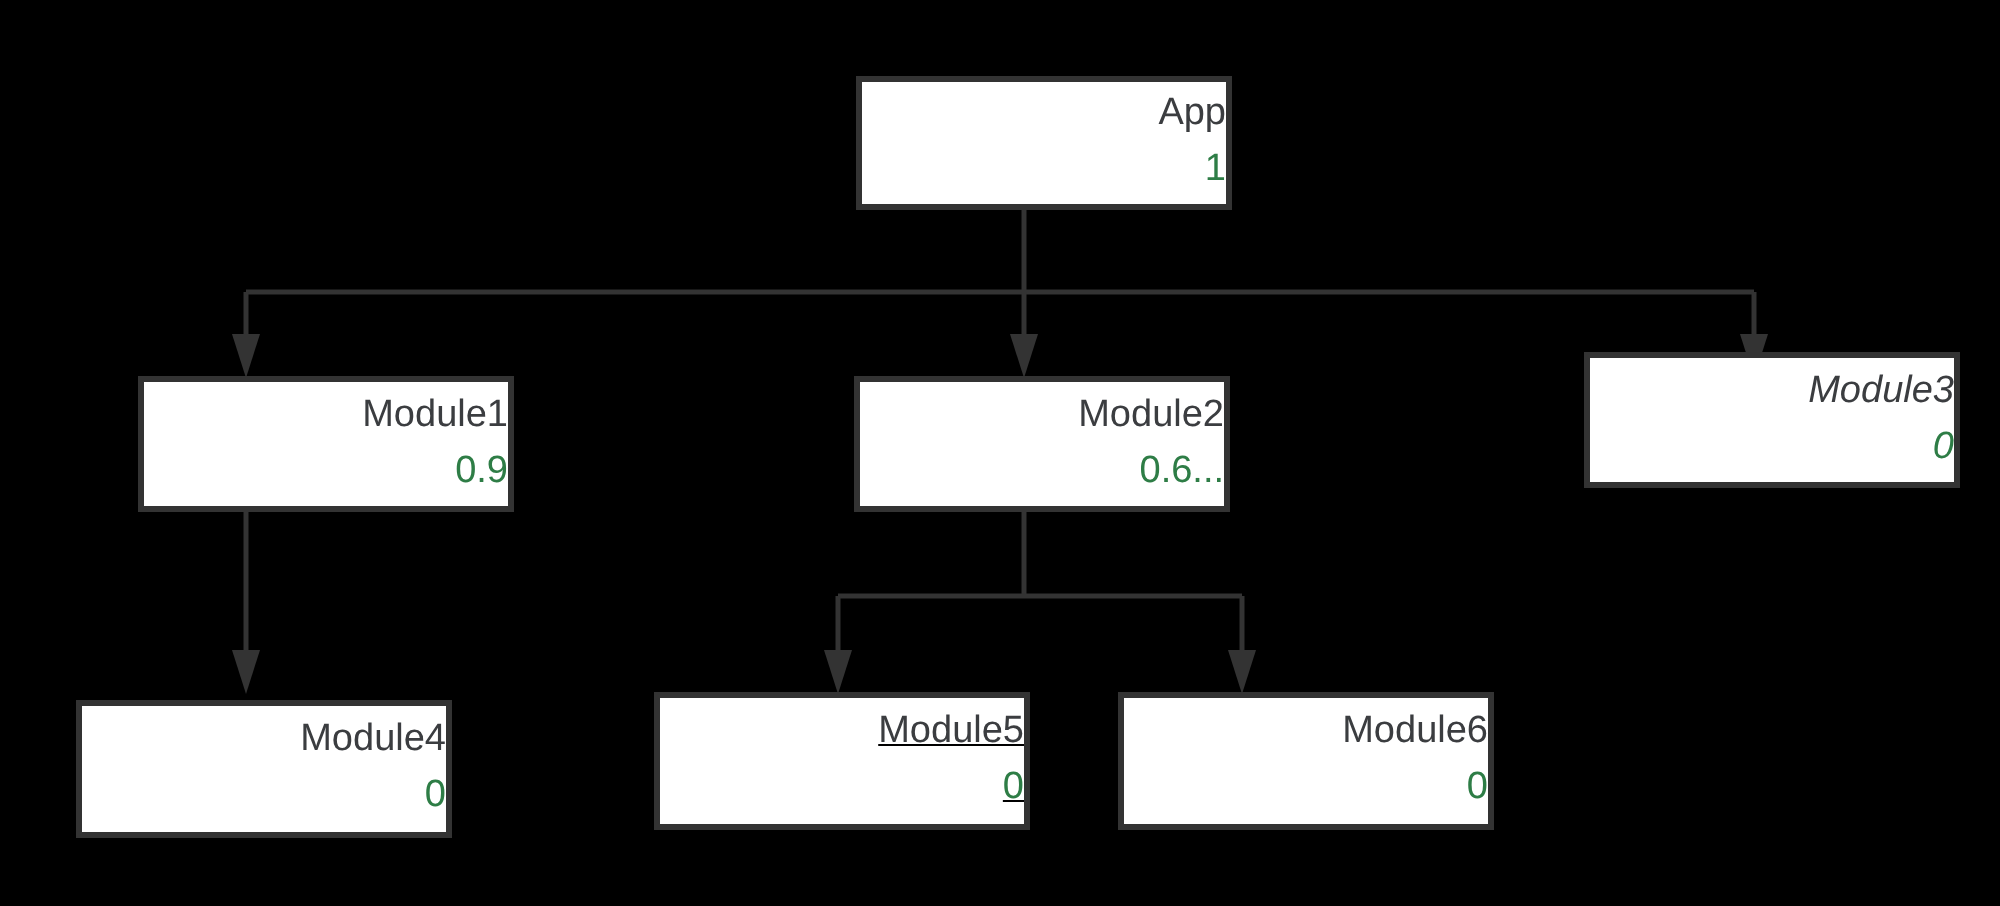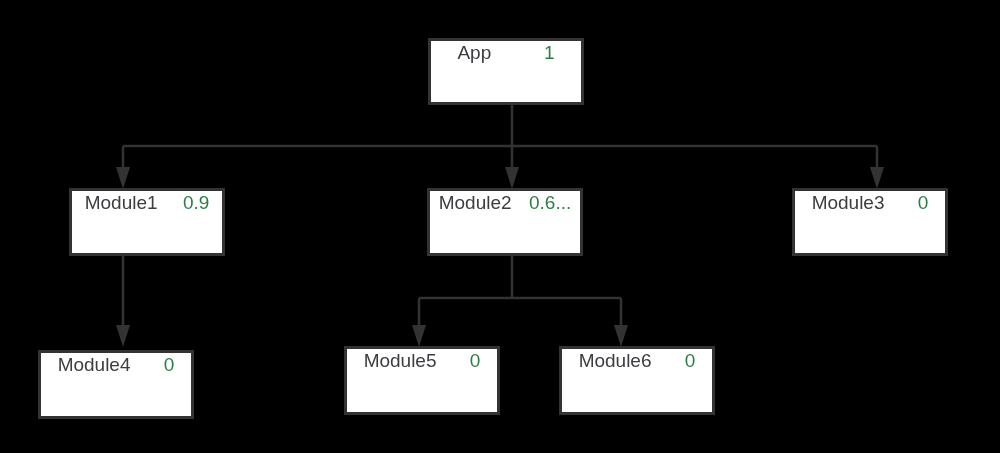--- a/index.html
+++ b/index.html
@@ -27,47 +27,47 @@
     stroke: var(--edge, #333333);
     stroke-width: 2.5;
     fill: none;
   }
   .edges polygon {
     fill: var(--edge, #333333);
     stroke: none;
   }
   .node {
     position: absolute;
-    width: 156px;
+    width: 188px;
     height: 68px;
     background: var(--box-fill, #ffffff);
     border: 3px solid var(--box-border, #333333);
     box-sizing: border-box;
     display: flex;
-    flex-direction: row;
+    flex-direction: column;
     justify-content: space-around;
-    align-items: flex-start;
+    align-items: flex-end;
     padding: 2px 0 4px 0;
   }
   .node-title {
     color: var(--title, #3b3d40);
     font-size: 19px;
     line-height: 1;
   }
   .node-value {
     color: var(--value, #2e7d46);
     font-size: 19px;
     line-height: 1;
   }
   .node-app     { left: 428px; top: 38px;  height: 67px; }
   .node-module1 { left: 38px;  top: 188px; margin-left: 31px; }
   .node-module2 { left: 427px; top: 188px; }
-  .node-module3 { left: 792px; top: 188px; }
+  .node-module3 { left: 792px; top: 176px; font-style: italic; }
   .node-module4 { left: 38px;  top: 350px; height: 69px; }
-  .node-module5 { left: 344px; top: 346px; height: 69px; }
+  .node-module5 { left: 327px; top: 346px; height: 69px; text-decoration: underline; }
   .node-module6 { left: 559px; top: 346px; height: 69px; }
 </style>
 </head>
 <body>
 
 <div class="stage">
 
   <svg class="edges" viewBox="0 0 1000 453" xmlns="http://www.w3.org/2000/svg">
 
     <g>

